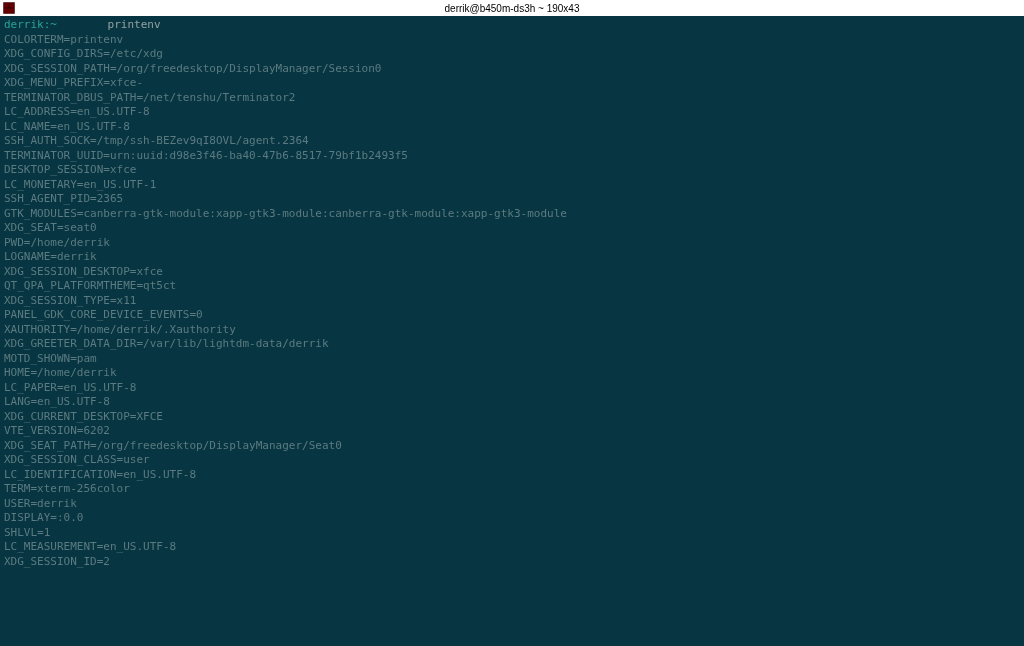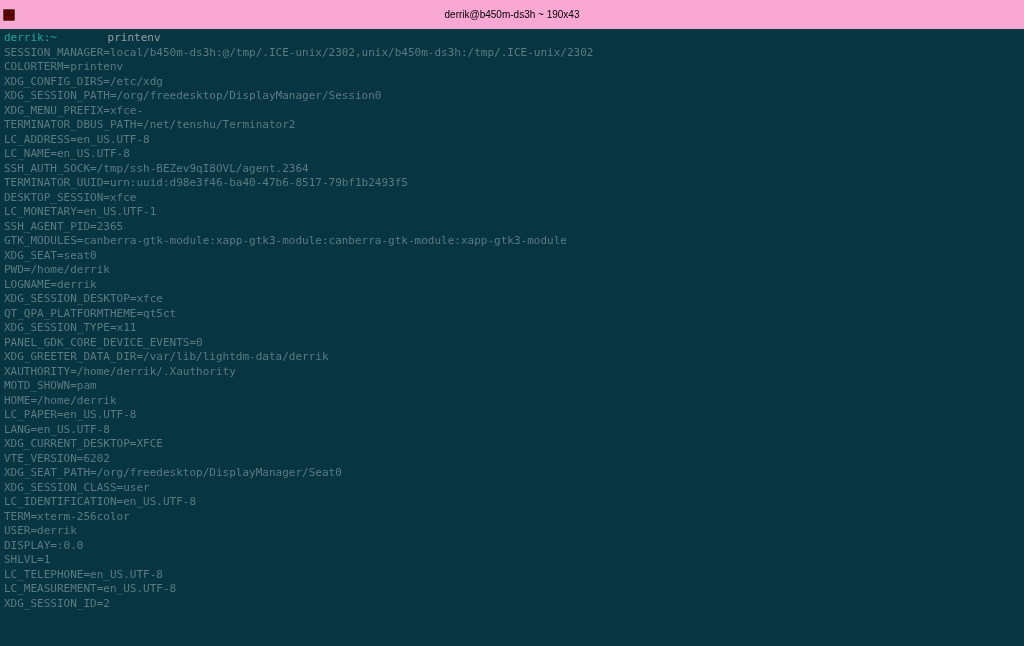--- a/index.html
+++ b/index.html
@@ -9,22 +9,22 @@
     }
     body {
       width: 1024px;
       height: 646px;
       background: #000;
       font-family: 'DejaVu Sans Mono', 'Liberation Mono', monospace;
       font-size: 11px;
       overflow: hidden;
     }
     .titlebar {
-      background: #f9a8d4;
-      height: 29px;
+      background: #ffffff;
+      height: 16px;
       display: flex;
       align-items: center;
       position: relative;
       color: #000;
     }
     .app-icon {
       width: 14px;
       height: 14px;
       margin-left: 2px;
       display: flex;
@@ -81,53 +81,51 @@
       <rect x="6.5" y="1" width="4.5" height="4.5" fill="#600"></rect>
       <rect x="1" y="6.5" width="10" height="4.5" fill="#600"></rect>
     </svg>
   </span>
   <span class="title-text">derrik@b450m-ds3h ~ 190x43</span>
 </div>
 
 <div class="terminal">
   <div class="prompt-line"><span class="prompt-user">derrik:~</span><span class="prompt-sep"> </span><span class="command">printenv</span></div>
   <div id="env-output">
-      <div class="env-line">SESSION_MANAGER=local/b450m-ds3h:@/tmp/.ICE-unix/2302,unix/b450m-ds3h:/tmp/.ICE-unix/2302</div>
       <div class="env-line">COLORTERM=printenv</div>
       <div class="env-line">XDG_CONFIG_DIRS=/etc/xdg</div>
       <div class="env-line">XDG_SESSION_PATH=/org/freedesktop/DisplayManager/Session0</div>
       <div class="env-line">XDG_MENU_PREFIX=xfce-</div>
       <div class="env-line">TERMINATOR_DBUS_PATH=/net/tenshu/Terminator2</div>
       <div class="env-line">LC_ADDRESS=en_US.UTF-8</div>
       <div class="env-line">LC_NAME=en_US.UTF-8</div>
       <div class="env-line">SSH_AUTH_SOCK=/tmp/ssh-BEZev9qI8OVL/agent.2364</div>
       <div class="env-line">TERMINATOR_UUID=urn:uuid:d98e3f46-ba40-47b6-8517-79bf1b2493f5</div>
       <div class="env-line">DESKTOP_SESSION=xfce</div>
       <div class="env-line">LC_MONETARY=en_US.UTF-1</div>
       <div class="env-line">SSH_AGENT_PID=2365</div>
       <div class="env-line">GTK_MODULES=canberra-gtk-module:xapp-gtk3-module:canberra-gtk-module:xapp-gtk3-module</div>
       <div class="env-line">XDG_SEAT=seat0</div>
       <div class="env-line">PWD=/home/derrik</div>
       <div class="env-line">LOGNAME=derrik</div>
       <div class="env-line">XDG_SESSION_DESKTOP=xfce</div>
       <div class="env-line">QT_QPA_PLATFORMTHEME=qt5ct</div>
       <div class="env-line">XDG_SESSION_TYPE=x11</div>
       <div class="env-line">PANEL_GDK_CORE_DEVICE_EVENTS=0</div>
+      <div class="env-line">XAUTHORITY=/home/derrik/.Xauthority</div>
       <div class="env-line">XDG_GREETER_DATA_DIR=/var/lib/lightdm-data/derrik</div>
-      <div class="env-line">XAUTHORITY=/home/derrik/.Xauthority</div>
       <div class="env-line">MOTD_SHOWN=pam</div>
       <div class="env-line">HOME=/home/derrik</div>
       <div class="env-line">LC_PAPER=en_US.UTF-8</div>
       <div class="env-line">LANG=en_US.UTF-8</div>
       <div class="env-line">XDG_CURRENT_DESKTOP=XFCE</div>
       <div class="env-line">VTE_VERSION=6202</div>
       <div class="env-line">XDG_SEAT_PATH=/org/freedesktop/DisplayManager/Seat0</div>
       <div class="env-line">XDG_SESSION_CLASS=user</div>
       <div class="env-line">LC_IDENTIFICATION=en_US.UTF-8</div>
       <div class="env-line">TERM=xterm-256color</div>
       <div class="env-line">USER=derrik</div>
       <div class="env-line">DISPLAY=:0.0</div>
       <div class="env-line">SHLVL=1</div>
-      <div class="env-line">LC_TELEPHONE=en_US.UTF-8</div>
       <div class="env-line">LC_MEASUREMENT=en_US.UTF-8</div>
       <div class="env-line">XDG_SESSION_ID=2</div>
     </div>
 </div>
 
 </body></html>

